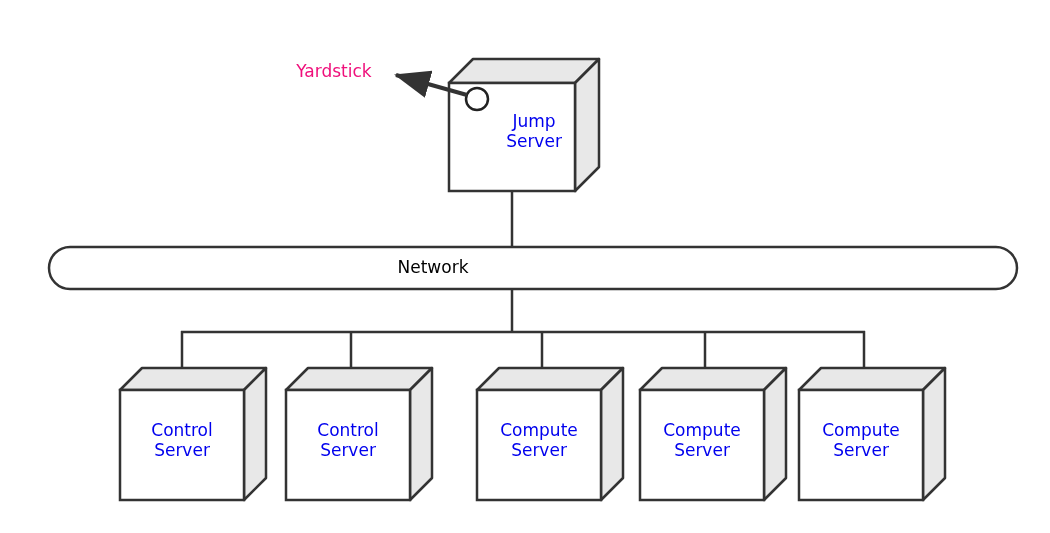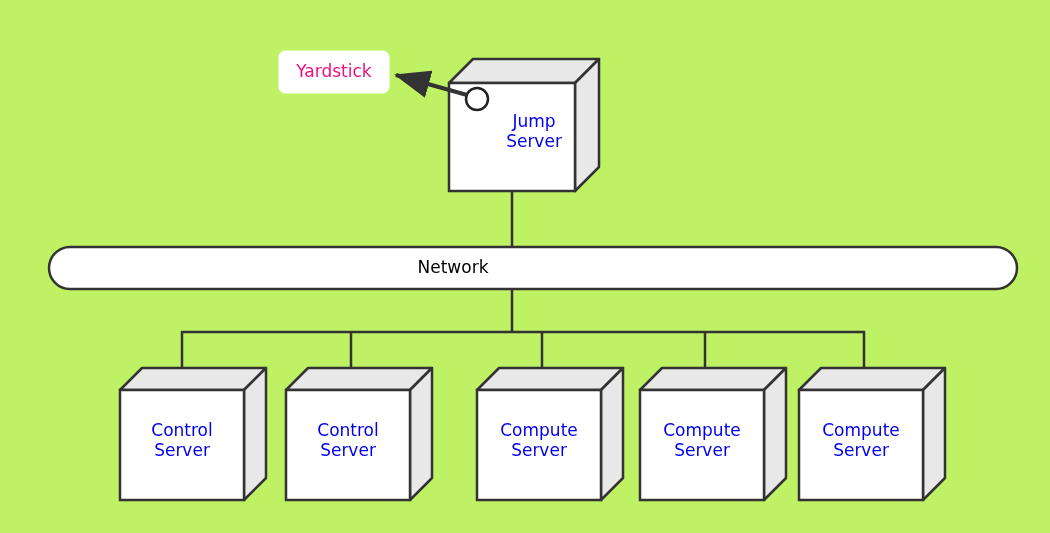--- a/index.html
+++ b/index.html
@@ -8,21 +8,21 @@
     padding: 0;
     background: #000000;
   }
   body {
     font-family: "DejaVu Sans", sans-serif;
   }
   #canvas {
     position: relative;
     width: 1050px;
     height: 533px;
-    background: #bef264;
+    background: #ffffff;
     overflow: hidden;
   }
   #svg-layer {
     position: absolute;
     left: 0;
     top: 0;
     width: 1050px;
     height: 533px;
   }
   .node-label {
@@ -120,21 +120,21 @@
       <polygon points="799,390 821,368 945,368 923,390" fill="#e8e8e8" stroke="#333333" stroke-width="2.5" stroke-linejoin="round"></polygon>
       <polygon points="923,390 945,368 945,478 923,500" fill="#e8e8e8" stroke="#333333" stroke-width="2.5" stroke-linejoin="round"></polygon>
       <rect x="799" y="390" width="124" height="110" fill="#ffffff" stroke="#333333" stroke-width="2.5"></rect>
     </g>
   </svg>
 
   <div class="node-label yardstick-label" style="left:279px; top:62px; width:110px;">Yardstick</div>
 
   <div class="node-label server-label" style="left:449px; top:112px; width:126px;margin-left:22px;"><span>Jump</span><br><span>Server</span></div>
 
-  <div class="node-label network-label" style="left:49px; top:258px; width:768px;margin-left:20px;">Network</div>
+  <div class="node-label network-label" style="left:49px; top:258px; width:768px;">Network</div>
 
   <div class="node-label server-label" style="left:120px; top:421px; width:124px;"><span>Control</span><br><span>Server</span></div>
 
   <div class="node-label server-label" style="left:286px; top:421px; width:124px;"><span>Control</span><br><span>Server</span></div>
 
   <div class="node-label server-label" style="left:477px; top:421px; width:124px;"><span>Compute</span><br><span>Server</span></div>
 
   <div class="node-label server-label" style="left:640px; top:421px; width:124px;"><span>Compute</span><br><span>Server</span></div>
 
   <div class="node-label server-label" style="left:799px; top:421px; width:124px;"><span>Compute</span><br><span>Server</span></div>

